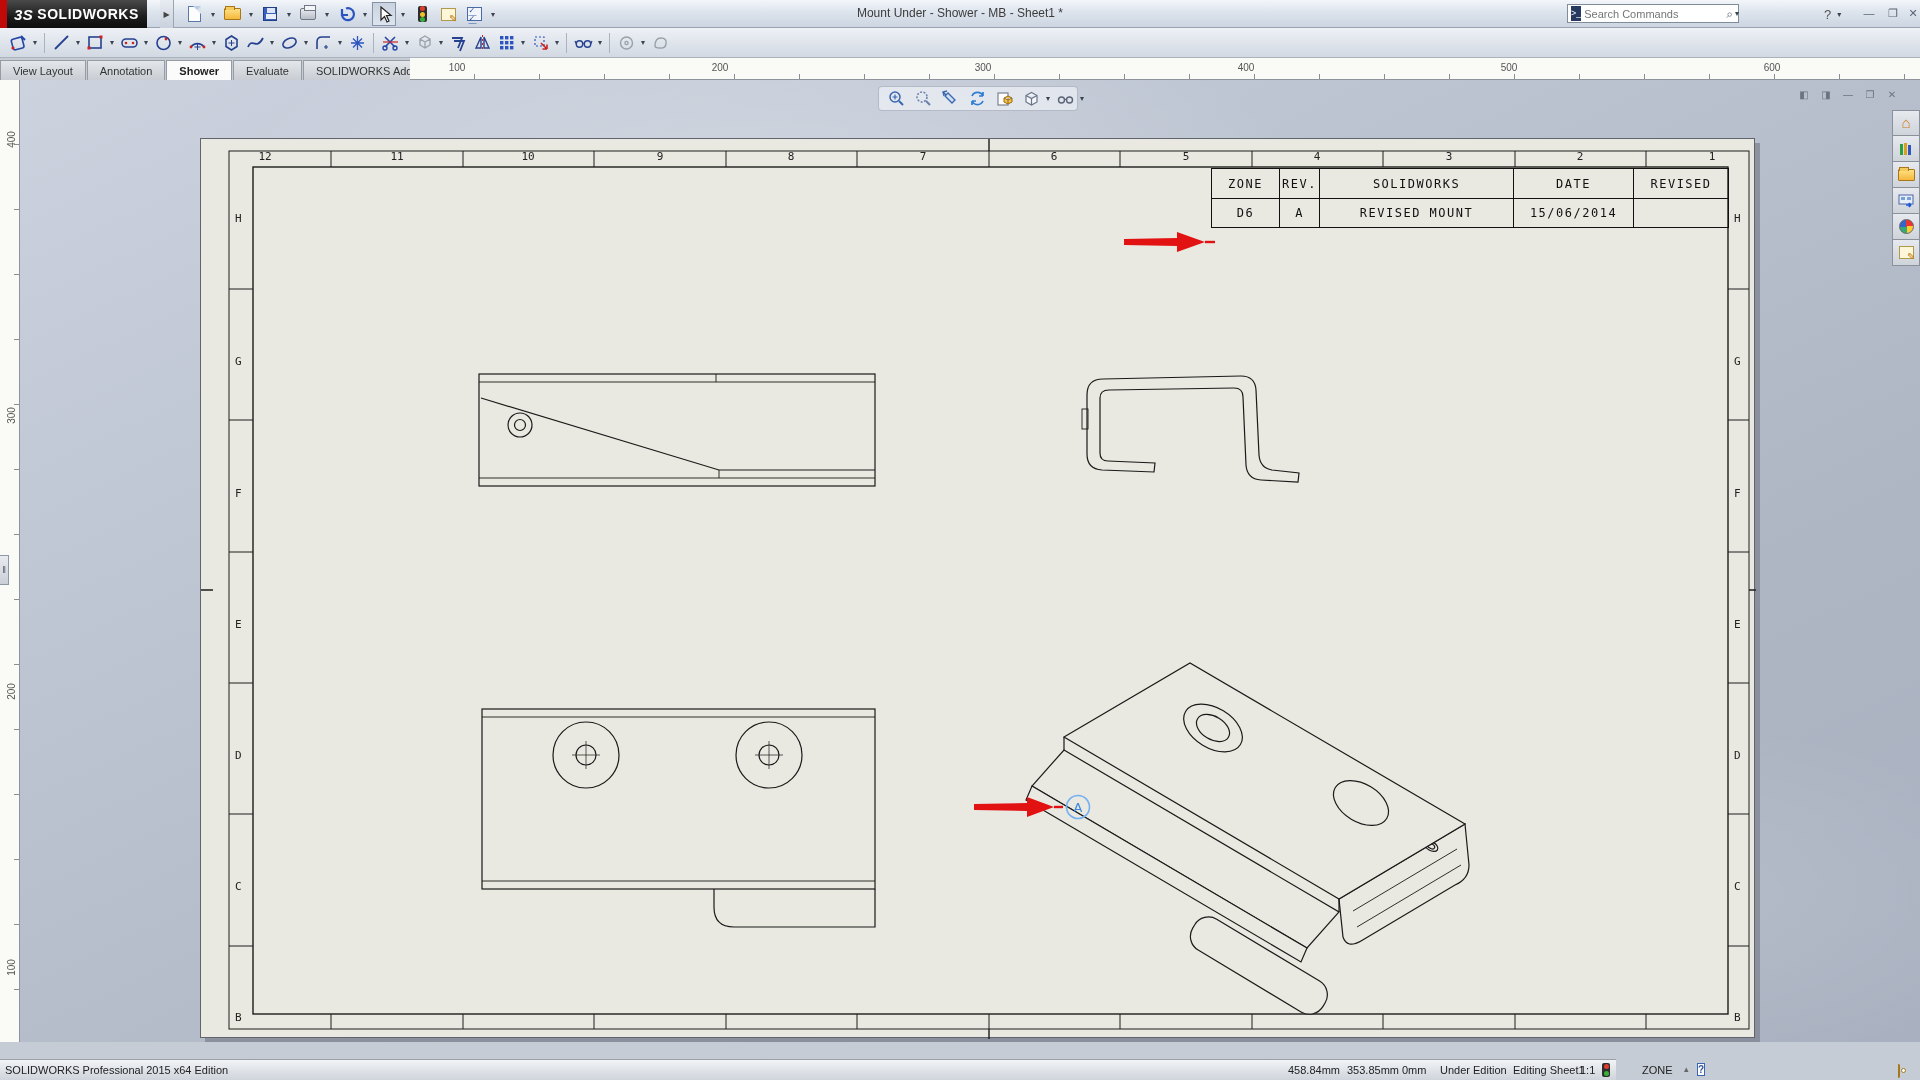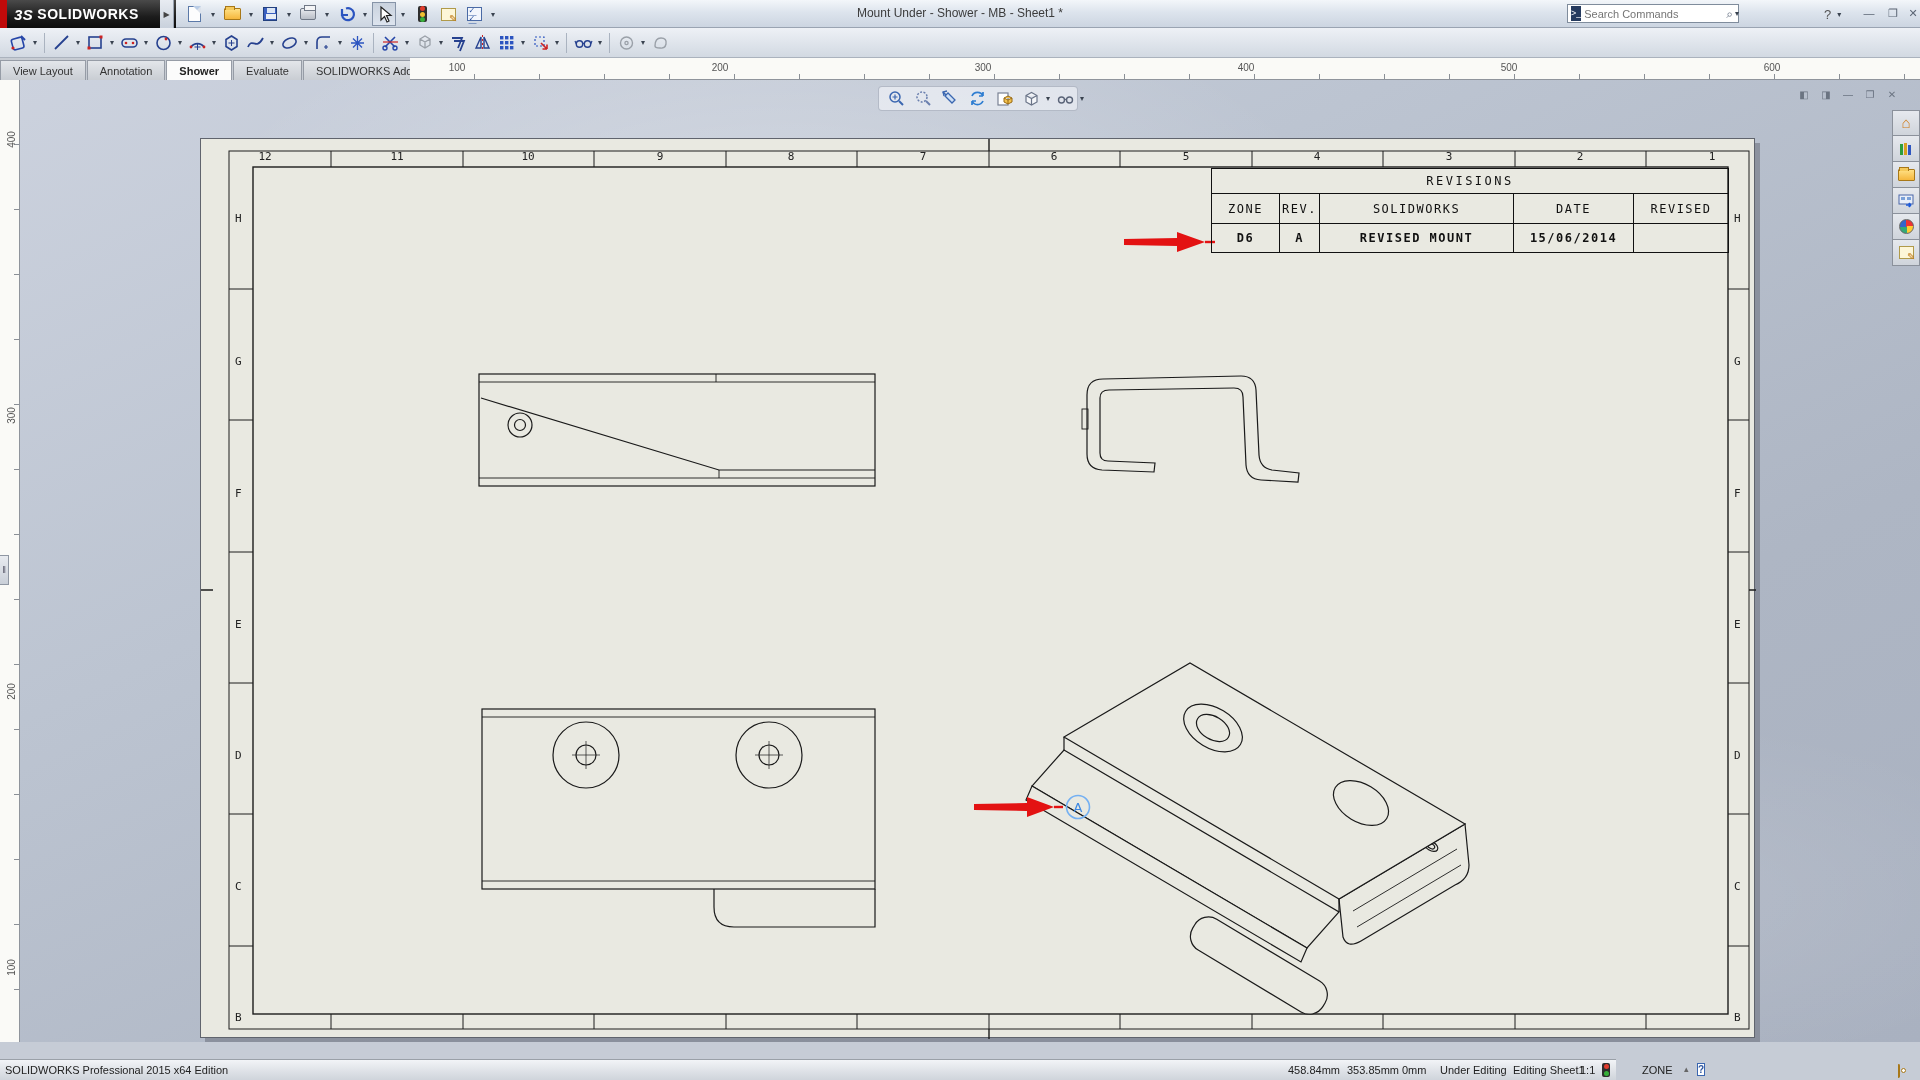--- a/index.html
+++ b/index.html
@@ -2,21 +2,21 @@
 <html><head>
 <meta charset="utf-8">
 <style>
   * { margin:0; padding:0; box-sizing:border-box; }
   html,body { width:1920px; height:1080px; overflow:hidden; font-family:"Liberation Sans", sans-serif; }
   #app { position:relative; width:1920px; height:1080px; background:#c6ccd6; font-size:12px; color:#333; }
 
   
   #titlebar { position:absolute; left:0; top:0; width:1920px; height:28px;
     background:linear-gradient(#f3f6fa,#dde4ed 45%,#ccd5e1); border-bottom:1px solid #9aa4b2; }
-  #logo { position:absolute; left:0; top:0; width:176px; height:28px;
+  #logo { position:absolute; left:0; top:0; width:147px; height:28px;
     background:linear-gradient(#4a4a4a,#1c1c1c 60%,#0d0d0d); display:flex; align-items:center; }
   #logo .redstripe { position:absolute; left:0; top:0; width:7px; height:28px; background:#c00a0a; }
   #logo .mark { color:#fff; font-style:italic; font-weight:bold; font-size:15px; margin-left:14px; letter-spacing:.5px; }
   #logo .word { color:#fff; font-size:14px; font-weight:bold; letter-spacing:.5px; margin-left:4px; }
   #logo-arrow { position:absolute; left:160px; top:0; width:14px; height:28px; background:linear-gradient(#e8ecf2,#c9d1dc);
     border-right:1px solid #9aa4b2; color:#444; font-size:8px; display:flex; align-items:center; justify-content:center; }
   #main-toolbar { position:absolute; left:182px; top:1px; height:26px; display:flex; align-items:center; gap:2px; }
   .tbtn { height:24px; min-width:24px; display:flex; align-items:center; justify-content:center; border:1px solid transparent; }
   .tbtn.pressed { background:linear-gradient(#c9d2de,#dde4ee); border:1px solid #8694a8; }
   .caret { font-size:8px; color:#3a4350; width:10px; text-align:center; }
@@ -80,21 +80,21 @@
     border:1px solid #60646d; box-shadow:5px 5px 0 rgba(125,131,143,.75); }
   #sheet svg { position:absolute; left:0; top:0; }
   .zone-num { position:absolute; transform:translateX(-50%); font-family:"DejaVu Sans Mono",monospace; font-size:11px; color:#222; top:11px; }
   .zone-letter { position:absolute; transform:translateY(-50%); font-family:"DejaVu Sans Mono",monospace; font-size:11px; color:#222; }
 
   
   #revtable { position:absolute; left:1010px; top:29px; border-collapse:collapse; font-family:"DejaVu Sans Mono",monospace; color:#111; }
   #revtable td { border:1px solid #111; text-align:center; vertical-align:middle; padding:0; font-size:12px; letter-spacing:1.5px; }
   #revtable .title-row td { height:25px; letter-spacing:2.5px; }
   #revtable .hdr-row td { height:30px; }
-  #revtable .data-row td { height:29px;font-weight:bold; }
+  #revtable .data-row td { height:29px; }
   .cw-zone{width:68px} .cw-rev{width:40px} .cw-desc{width:194px} .cw-date{width:120px} .cw-appr{width:95px}
 
   
   #sheettabs { position:absolute; left:0; top:1042px; width:1920px; height:17px; background:linear-gradient(#dfe2e7,#ccd0d6);
     border-top:1px solid #979da6; }
   #tab-splitter { position:absolute; left:2px; top:2px; width:16px; height:13px; background:#d6dae0; border:1px solid #979da6; }
   .navb { position:absolute; top:2px; width:16px; height:13px; background:linear-gradient(#eceef1,#cfd3d9); border:1px solid #9aa0a8;
     color:#9aa0a8; font-size:7px; text-align:center; line-height:12px; }
   #sheet1-tab { position:absolute; left:96px; top:0; height:17px; padding:0 10px 0 6px; background:#f6f7f8; border:1px solid #8d939d; border-top:none;
     display:flex; align-items:center; gap:4px; font-size:11px; font-weight:bold; color:#111; }
@@ -580,23 +580,20 @@
       <span class="zone-letter" style="left:1533px;top:79px">H</span>
       <span class="zone-letter" style="left:1533px;top:222px">G</span>
       <span class="zone-letter" style="left:1533px;top:354px">F</span>
       <span class="zone-letter" style="left:1533px;top:485px">E</span>
       <span class="zone-letter" style="left:1533px;top:616px">D</span>
       <span class="zone-letter" style="left:1533px;top:747px">C</span>
       <span class="zone-letter" style="left:1533px;top:878px">B</span>
 
       <table id="revtable">
         <tbody>
-            <tr class="title-row">
-              <td colspan="5">REVISIONS</td>
-            </tr>
         <tr class="hdr-row">
           <td class="cw-zone">ZONE</td>
           <td class="cw-rev">REV.</td>
           <td class="cw-desc">SOLIDWORKS</td>
           <td class="cw-date">DATE</td>
           <td class="cw-appr">REVISED</td>
         </tr>
         <tr class="data-row">
           <td>D6</td>
           <td>A</td>
@@ -608,21 +605,21 @@
         </table>
     </div>
   </div>
 
 
   <div id="statusbar">
     <span class="st" style="left:5px">SOLIDWORKS Professional 2015 x64 Edition</span>
     <span class="st" style="left:1288px">458.84mm</span>
     <span class="st" style="left:1347px">353.85mm</span>
     <span class="st" style="left:1402px">0mm</span>
-    <span class="st" style="left:1440px">Under Editing</span>
+    <span class="st" style="left:1440px">Under Edition</span>
     <span class="st" style="left:1513px">Editing Sheet1</span>
     <span class="st" style="left:1580px">1:1</span>
     <span class="st" style="left:1602px;top:3px">
       <span class="ico-traffic" style="width:8px;height:14px">
           <i style="background:#e03c2e"></i>
           <i style="background:#37b03a"></i>
         </span>
     </span>
     <span class="st" style="left:1642px">ZONE</span>
     <span class="st" style="left:1684px;color:#666;font-size:9px">▴</span>

